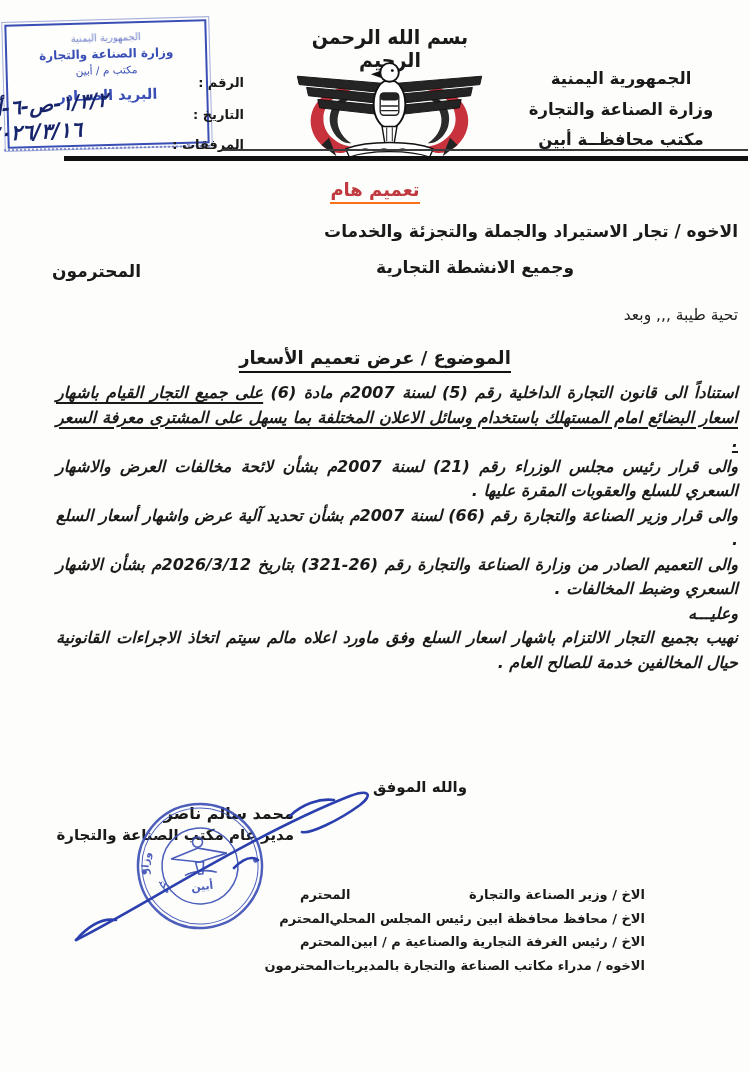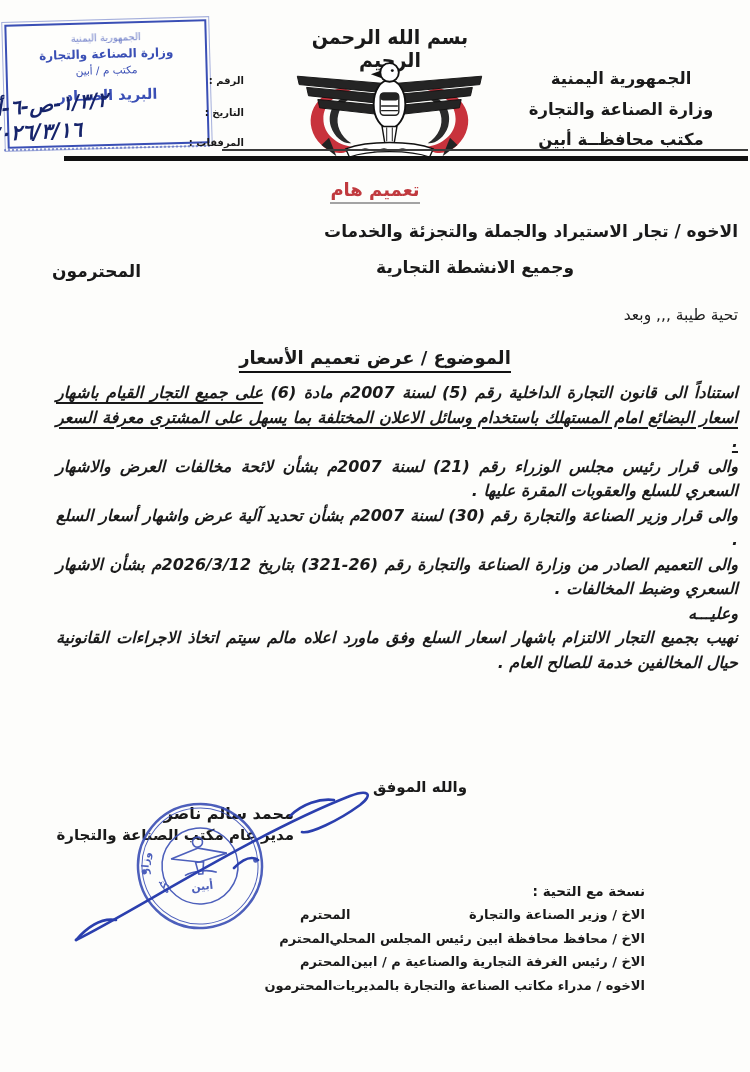--- a/index.html
+++ b/index.html
@@ -22,33 +22,33 @@
   .stampbox .l2{font-size:12px; font-weight:bold;}
   .stampbox .l3{font-size:10.5px;}
   .stampbox .l4{font-size:14.5px; font-weight:bold; margin-top:6px; letter-spacing:1px;}
   .dotline{top:147px; left:4px; width:206px; border-bottom:2px dotted #5a6cc0; opacity:.7; transform:rotate(-1.2deg);}
 
   .handw{color:#16246b; font-weight:bold; white-space:nowrap; font-style:italic;}
   .hw-num{top:92px; left:-4px; font-size:20px; transform:rotate(-5deg); letter-spacing:2px;}
   .hw-date{top:120px; left:-12px; font-size:21px; transform:rotate(-3deg); letter-spacing:2px;}
 
   
-  .reflab{left:186px; width:58px; text-align:right; font-size:10px; font-weight:bold; white-space:nowrap;}
+  .reflab{left:186px; width:58px; text-align:right; font-size:13px; font-weight:bold; white-space:nowrap;}
 
   
   .hdr-right{top:64px; right:14px; width:230px; text-align:center; font-weight:bold; font-size:16.5px; line-height:1.85;}
 
   .basmala{top:26px; left:280px; width:220px; text-align:center; font-size:19px; font-weight:bold; transform:scaleY(1.05); letter-spacing:1px;}
 
   .rule-thin{top:149px; left:222px; right:2px; height:2px; background:#3b3b3b;}
   .rule-thick{top:156px; left:64px; right:2px; height:5px; background:#111;}
 
   
   .doc-title{top:179px; left:0; right:0; text-align:center; font-size:18px; font-weight:bold; color:#c0393e;}
-  .doc-title span{border-bottom:2px solid #a3a3a3; padding-bottom:2px; letter-spacing:1px;}
+  .doc-title span{border-bottom:2px solid #f97316; padding-bottom:2px; letter-spacing:1px;}
 
   .addr1{top:221px; right:12px; font-size:17px; font-weight:bold;}
   .addr2{top:257px; right:176px; font-size:17px; font-weight:bold;}
   .honor-main{top:261px; left:52px; font-size:17px; font-weight:bold;}
   .greeting{top:306px; right:12px; font-size:15.5px; font-weight:normal;}
 
   .subject{top:347px; left:0; right:0; text-align:center; font-size:18px; font-weight:bold;}
   .subject span{border-bottom:2px solid #111; padding-bottom:3px;}
 
   
@@ -160,21 +160,21 @@
 
   <div class="abs greeting">تحية طيبة ,,, وبعد</div>
 
   <div class="abs subject">
     <span>الموضوع / عرض تعميم الأسعار</span>
   </div>
 
   <div class="abs body-text">
     <p><span>استناداً الى قانون التجارة الداخلية رقم (5) لسنة 2007م مادة (6)  </span><span class="u">على جميع التجار القيام باشهار اسعار البضائع امام المستهلك باستخدام وسائل الاعلان المختلفة بما يسهل على المشترى معرفة السعر .</span></p>
     <p>والى قرار رئيس مجلس الوزراء رقم (21) لسنة 2007م بشأن لائحة مخالفات العرض والاشهار السعري للسلع والعقوبات المقرة عليها .</p>
-    <p>والى قرار وزير الصناعة والتجارة رقم (30) لسنة 2007م بشأن تحديد آلية عرض واشهار أسعار السلع .</p>
+    <p>والى قرار وزير الصناعة والتجارة رقم (66) لسنة 2007م بشأن تحديد آلية عرض واشهار أسعار السلع .</p>
     <p>والى التعميم الصادر من وزارة الصناعة والتجارة رقم (26-321) بتاريخ 2026/3/12م بشأن الاشهار السعري وضبط المخالفات .</p>
     <p>وعليـــه</p>
     <p>نهيب بجميع التجار الالتزام باشهار اسعار السلع وفق ماورد اعلاه مالم سيتم اتخاذ الاجراءات القانونية  حيال المخالفين خدمة للصالح العام .</p>
   </div>
 
   <div class="abs closing">والله الموفق</div>
 
   <div class="abs sig-block">
     <div class="sig-name">محمد سالم ناصر</div>
     <div class="sig-title">مدير عام مكتب الصناعة والتجارة</div>
@@ -211,21 +211,20 @@
   <svg class="abs sig-strokes" viewBox="0 0 370 185">
     <g fill="none" stroke="#2b3fae" stroke-width="2.6" stroke-linecap="round">
       <path d="M38,168 C95,140 215,62 312,24 C330,17 336,22 322,33 C300,49 272,62 264,60"></path>
       <path d="M38,168 C52,152 66,146 78,148"></path>
       <path d="M252,44 C264,32 282,26 296,28"></path>
       <path d="M196,96 C206,86 214,84 220,88"></path>
     </g>
   </svg>
 
   <div class="abs cc">
-    <div class="cc-header">نسخة مع التحية :</div>
     <div class="cc-row">
       <span class="cc-to">الاخ / وزير الصناعة والتجارة</span>
       <span class="cc-hon">المحترم</span>
     </div>
     <div class="cc-row">
       <span class="cc-to">الاخ / محافظ محافظة ابين رئيس المجلس المحلي</span>
       <span class="cc-hon">المحترم</span>
     </div>
     <div class="cc-row">
       <span class="cc-to">الاخ / رئيس الغرفة التجارية والصناعية م / ابين</span>

